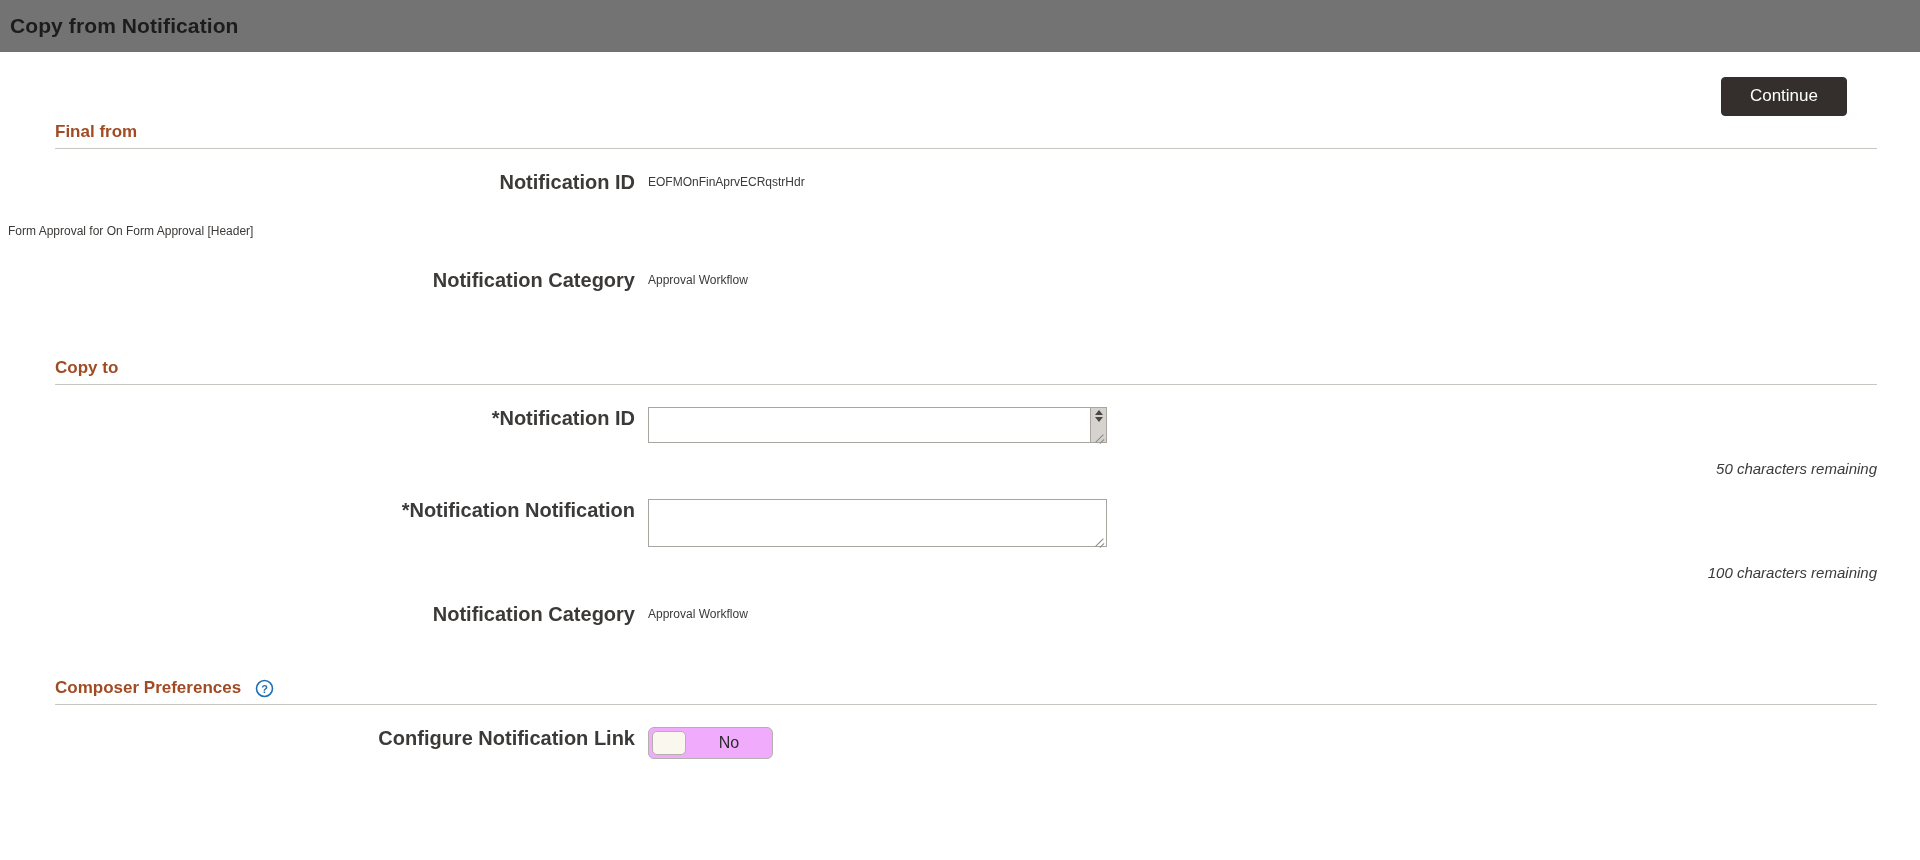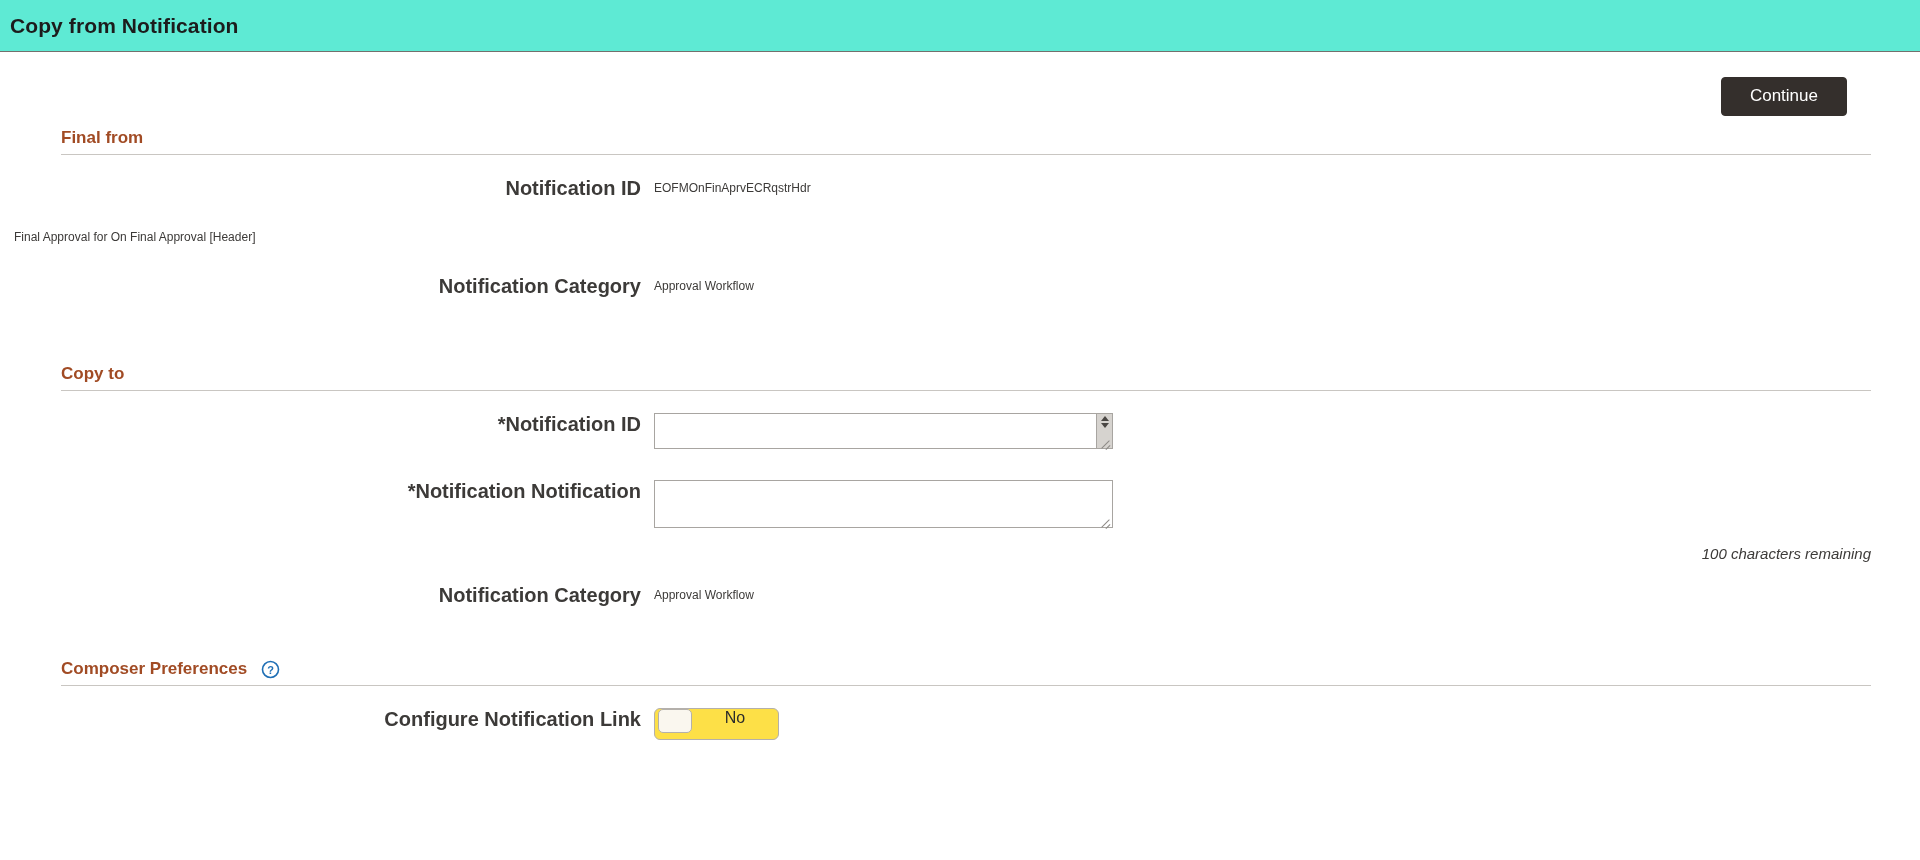--- a/index.html
+++ b/index.html
@@ -11,38 +11,38 @@
     height: 860px;
     background: #ffffff;
     font-family: "Liberation Sans", sans-serif;
     color: #2b2b2b;
     overflow: hidden;
   }
 
   
   .page-header {
     height: 52px;
-    background: #5eead4;
+    background: #737373;
     border-bottom: 1px solid #73706d;
     display: flex;
     align-items: center;
     padding-left: 10px;
     box-sizing: border-box;
   }
   .page-header-title {
     font-size: 21px;
     font-weight: bold;
     color: #1c1c1c;
     letter-spacing: 0.1px;
   }
 
   
   .content {
     position: relative;
-    padding: 14px;
+    padding: 8px;
   }
 
   .toolbar {
     position: absolute;
     top: 25px;
     right: 73px;
     z-index: 5;
   }
   .btn-primary {
     background: #342f2c;
@@ -198,25 +198,26 @@
     font-style: italic;
     color: #3c3a38;
     margin-right: 35px;
     margin-top: -14px;
     margin-bottom: 22px;
   }
 
   
   .toggle {
     display: inline-flex;
+    align-items: center;
     border: 1px solid #b4b0ab;
     border-radius: 6px;
     height: 32px;
     width: 125px;
-    background: #fde047;
+    background: #f0abfc;
     box-sizing: border-box;
     cursor: pointer;
     overflow: hidden;
   }
   .toggle-knob {
     width: 34px;
     height: 24px;
     margin-left: 3px;
     background: #faf7ef;
     border: 1px solid #b4b0ab;
@@ -257,21 +258,21 @@
     <div class="group-rule"></div>
 
     <div class="rows">
 
       <div class="field-row">
         <div class="field-label">Notification ID</div>
         <div class="field-value">EOFMOnFinAprvECRqstrHdr</div>
       </div>
 
       <div class="field-row">
-        <div class="field-value">Final Approval for On Final Approval [Header]</div>
+        <div class="field-value">Form Approval for On Form Approval [Header]</div>
       </div>
 
       <div class="field-row">
         <div class="field-label">Notification Category</div>
         <div class="field-value">Approval Workflow</div>
       </div>
 
     </div>
   </div>
 
@@ -292,20 +293,21 @@
             <textarea class="ta" placeholder="" style=""></textarea>
             <span class="spinner">
               <span class="tri-up"></span>
               <span class="tri-dn"></span>
             </span>
             <span class="grip grip-id"></span>
           </div>
         </div>
       </div>
 
+      <div class="chars-remaining">50 characters remaining</div>
 
       <div class="field-row">
         <div class="field-label">*Notification Notification</div>
         <div class="field-control">
           <div class="ta-wrap">
             <textarea class="ta ta-lg" placeholder="" style=""></textarea>
             <span class="grip"></span>
           </div>
         </div>
       </div>

